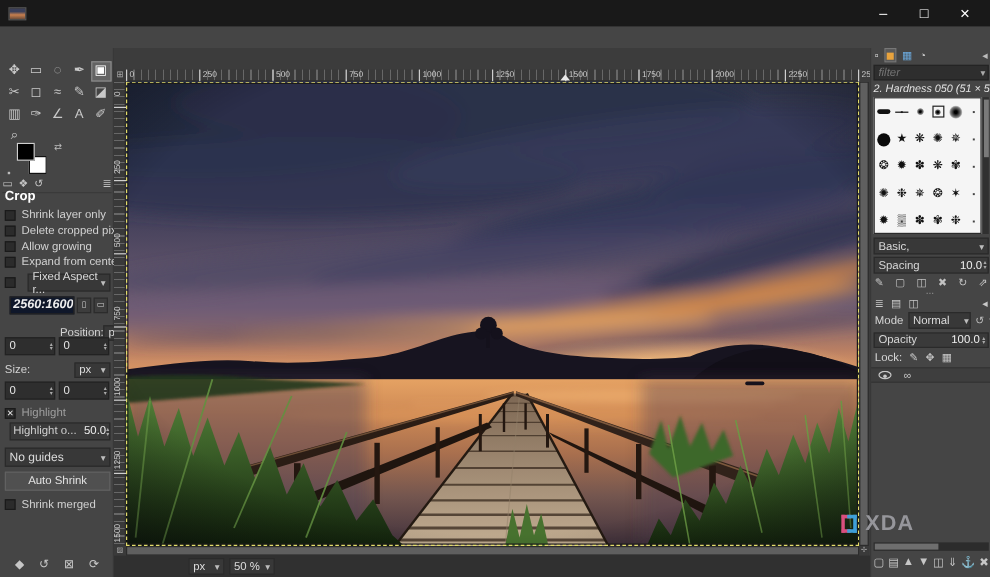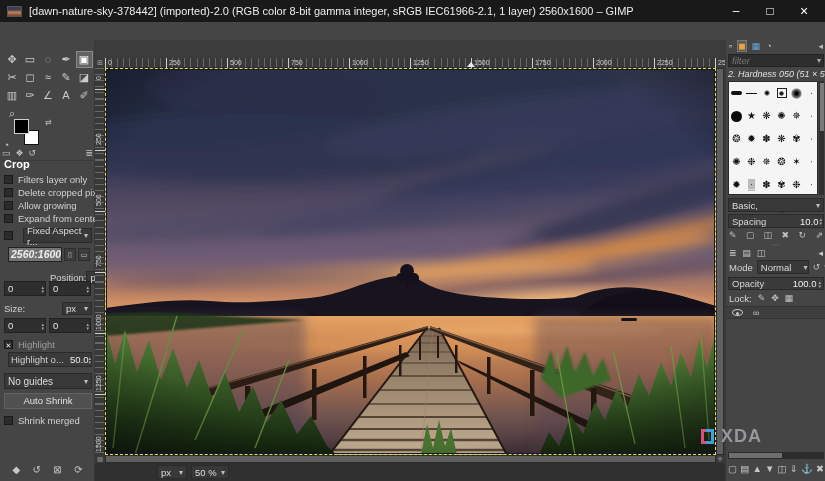--- a/index.html
+++ b/index.html
@@ -36,21 +36,21 @@
   #crop-checks{position:absolute;left:4px;top:133px;width:90px;}
   .cbrow{display:flex;align-items:center;height:13px;}
   .cb{width:9px;height:9px;background:#2b2b2b;border:1px solid #1a1a1a;margin-right:5px;flex:0 0 9px;
       font-size:7px;line-height:9px;text-align:center;color:#e8e8e8;}
   .cblabel{font-size:9.5px;color:#d2d2d2;white-space:nowrap;}
   .selbox{background:#383838;border:1px solid #2a2a2a;font-size:9.5px;color:#dcdcdc;display:flex;align-items:center;padding:0 3px;}
   .selbox .chev{margin-left:auto;font-size:8px;color:#bdbdbd;}
   #aspect-row{position:absolute;left:4px;top:188px;width:88px;display:flex;align-items:center;}
   #aspect-dd{width:70px;height:15px;margin-left:5px;}
   #aspect-val-row{position:absolute;left:8px;top:207px;width:84px;display:flex;align-items:center;gap:2px;}
-  #aspect-val{width:54px;height:15px;background:#737373;border:1px solid #222;font-size:10.5px;font-style:italic;font-weight:bold;color:#eee;padding:0 2px;overflow:hidden;white-space:nowrap;}
+  #aspect-val{width:54px;height:15px;background:#0f172a;border:1px solid #222;font-size:10.5px;font-style:italic;font-weight:bold;color:#eee;padding:0 2px;overflow:hidden;white-space:nowrap;}
   .tinybtn{width:12px;height:13px;background:#3d3d3d;border:1px solid #2c2c2c;font-size:7px;color:#ccc;text-align:center;line-height:12px;}
   .lblrow{position:absolute;left:4px;width:88px;display:flex;align-items:center;}
   .lblrow .lbl{font-size:9.5px;color:#d2d2d2;}
   .unit-dd{width:30px;height:13px;margin-left:auto;}
   .spinrow{position:absolute;left:4px;width:88px;display:flex;gap:3px;}
   .spin{width:42px;height:15px;background:#2e2e2e;border:1px solid #222;display:flex;align-items:center;}
   .spin .v{font-size:9.5px;color:#e4e4e4;padding-left:3px;}
   .spin .arr{margin-left:auto;display:flex;flex-direction:column;font-size:5px;color:#aaa;line-height:4px;padding-right:1px;}
   #hl-row{top:298px;}
   #hlop{position:absolute;left:8px;top:312px;width:84px;height:15px;background:#3a3a3a;border:1px solid #2a2a2a;display:flex;align-items:center;}
@@ -157,21 +157,20 @@
   #wm-text{font-size:18px;font-weight:bold;color:#96969b;letter-spacing:1px;margin-left:7px;}
   .ic{display:inline-block;}
 </style>
 </head>
 <body>
 
 <div id="win" data-name="gimp-window">
 
   <div id="titlebar" data-name="title-bar">
     <span id="appicon" data-name="app-icon"></span>
-    <span id="title" data-name="window-title">[dawn-nature-sky-378442] (imported)-2.0 (RGB color 8-bit gamma integer, sRGB IEC61966-2.1, 1 layer) 2560x1600 – GIMP</span>
     <span id="winbtns">
       <span class="winbtn" data-name="minimize-button">–</span>
       <span class="winbtn" data-name="maximize-button">□</span>
       <span class="winbtn" id="btn-close" data-name="close-button">×</span>
     </span>
   </div>
 
 
   <div id="toolbox" data-name="toolbox-panel">
     <div id="toolgrid" data-name="tool-grid">
@@ -201,21 +200,21 @@
     <div id="tb-tabs" data-name="toolbox-dock-tabs">
         <span class="ic" data-name="tab-tool-options-icon">▭</span>
         <span class="ic" data-name="tab-device-status-icon">❖</span>
         <span class="ic" data-name="tab-undo-history-icon">↺</span>
         <span class="ic" data-name="tab-images-icon">≣</span>
       </div>
     <div id="opt-title" data-name="tool-options-title">Crop</div>
     <div id="crop-checks" data-name="crop-option-checkboxes">
         <div class="cbrow">
           <span class="cb" data-name="current-layer-only-checkbox"></span>
-          <span class="cblabel" data-name="checkbox-label">Filters layer only</span>
+          <span class="cblabel" data-name="checkbox-label">Shrink layer only</span>
         </div>
         <div class="cbrow">
           <span class="cb" data-name="delete-cropped-pixels-checkbox"></span>
           <span class="cblabel" data-name="checkbox-label">Delete cropped pixels</span>
         </div>
         <div class="cbrow">
           <span class="cb" data-name="allow-growing-checkbox"></span>
           <span class="cblabel" data-name="checkbox-label">Allow growing</span>
         </div>
         <div class="cbrow">

